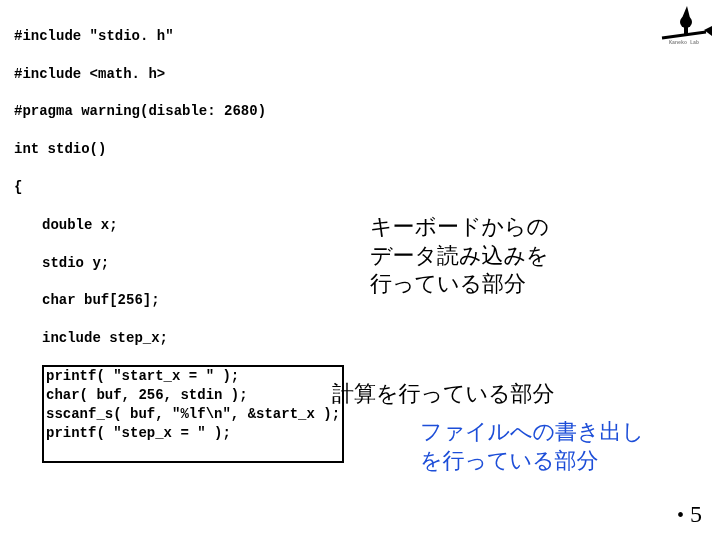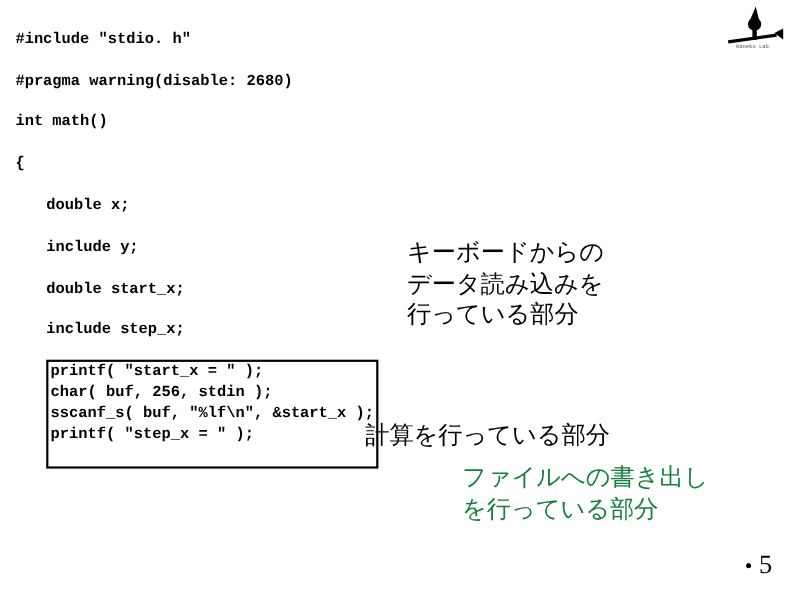--- a/index.html
+++ b/index.html
@@ -21,27 +21,27 @@
   }
   .indent1 { padding-left: 28px; }
   .box {
     border: 2px solid #000;
     display: inline-block;
     padding: 0 2px;
     margin: -2px 0;
   }
   .annot {
     position: absolute;
-    font-family: Liberation Serif, serif;
+    font-family: Liberation Mono, monospace;
     font-weight: normal;
     color: #000;
     font-size: 22px;
     line-height: 1.3;
   }
-  .annot.pale { color: #15803d; }
+  .annot.pale { color: #1d4ed8; }
   .pagenum {
     position: absolute;
     right: 18px;
     bottom: 10px;
     font-family: Georgia, serif;
     font-size: 24px;
     font-weight: normal;
   }
   .pagenum .bullet { font-size: 20px; margin-right: 6px; }
   .witch {
@@ -59,26 +59,27 @@
     <polygon points="28,14 36,14 33,2"></polygon>
     <rect x="30" y="22" width="4" height="10"></rect>
     <line x1="8" y1="34" x2="52" y2="28" stroke="#000" stroke-width="3"></line>
     <path d="M50,26 L58,22 L58,32 Z"></path>
   </g>
   <text x="30" y="40" font-size="5" text-anchor="middle" fill="#888">Kaneko Lab</text>
 </svg>
 
 <div class="code">
 <div>#include "stdio. h"</div>
+<div>#include &lt;math. h&gt;</div>
 <div>#pragma warning(disable: 2680)</div>
-<div>int math()</div>
+<div>int stdio()</div>
 <div>{</div>
 <div class="indent1">double x;</div>
-<div class="indent1">include y;</div>
-<div class="indent1">double start_x;</div>
+<div class="indent1">stdio y;</div>
+<div class="indent1">char buf[256];</div>
 <div class="indent1">include step_x;</div>
 <div class="indent1"><span class="box"><span>printf( "start_x = " );</span>
 <span>char( buf, 256, stdin );</span>
 <span>sscanf_s( buf, "%lf\n", &amp;start_x );</span>
 <span>printf( "step_x = " );</span>
 
 </span></div>
 
 
 

